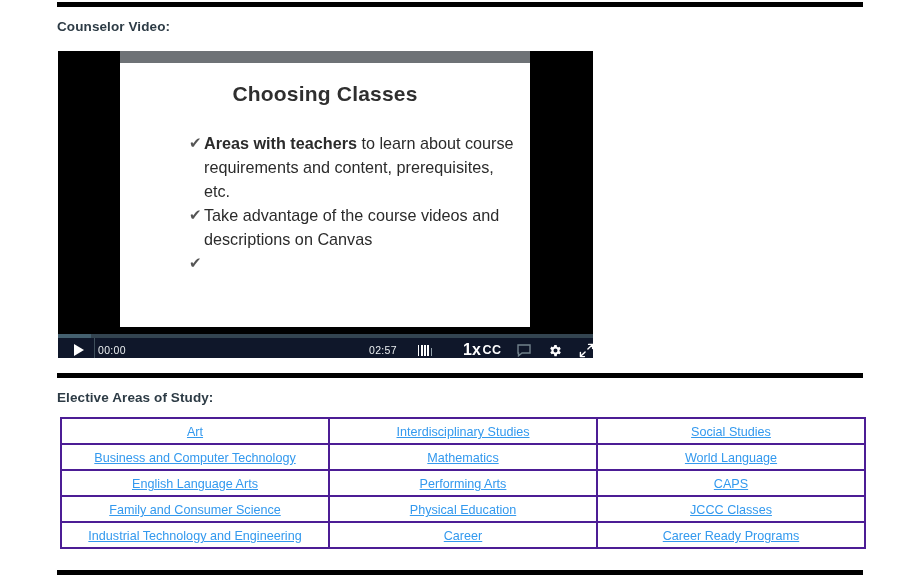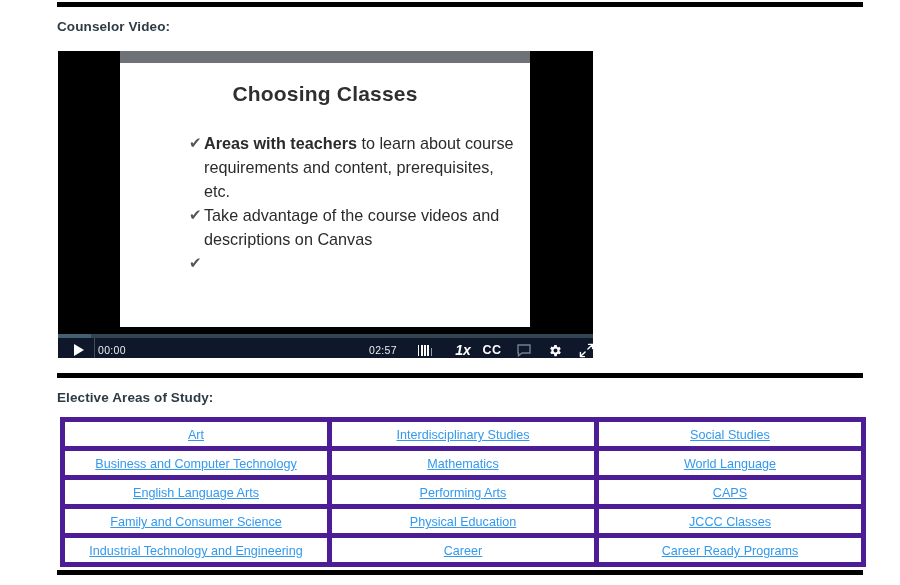--- a/index.html
+++ b/index.html
@@ -194,37 +194,37 @@
   }
   .ctrl-volume { left: 352px; width: 30px; }
   .vol-bars { display: flex; align-items: flex-end; gap: 1.5px; height: 11px; }
   .vol-bars i { display: block; width: 1.8px; background: #ffffff; }
   .vol-bars i:nth-child(1) { height: 11px; }
   .vol-bars i:nth-child(2) { height: 11px; }
   .vol-bars i:nth-child(3) { height: 11px; }
   .vol-bars i:nth-child(4) { height: 11px; }
   .vol-bars i:nth-child(5) { height: 8px; background: #93a2ab; }
 
-  .ctrl-speed { left: 390px; width: 30px; font-size: 14px; font-weight: bold; font-style: italic; }
+  .ctrl-speed { left: 399px; width: 30px; font-size: 16px; font-weight: bold; }
   .ctrl-cc    { left: 418px; width: 32px; font-size: 12.5px; font-weight: bold; letter-spacing: 0.5px; }
   .ctrl-comment { left: 452px; width: 28px; }
   .ctrl-gear  { left: 482px; width: 30px; }
   .ctrl-full  { left: 514px; width: 28px; }
 
   
   .elective-table {
     position: absolute;
     left: 60px;
     top: 417px;
     width: 806px;
     border-collapse: collapse;
     table-layout: fixed;
   }
   .elective-table td {
-    border: 5px solid #4c1d95;
+    border: 2px solid #4c1d95;
     height: 24px;
     text-align: center;
     vertical-align: middle;
     padding: 0;
   }
   .elective-table a {
     font-family: "Liberation Sans", sans-serif;
     font-size: 12.6px;
     color: #3399ee;
     text-decoration: underline;

